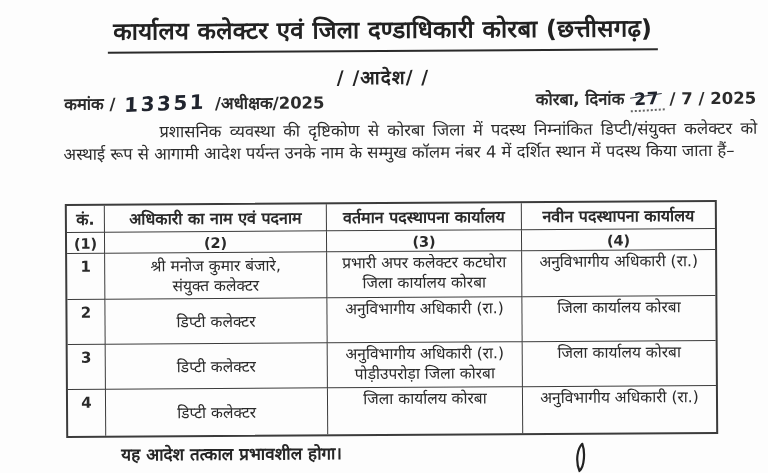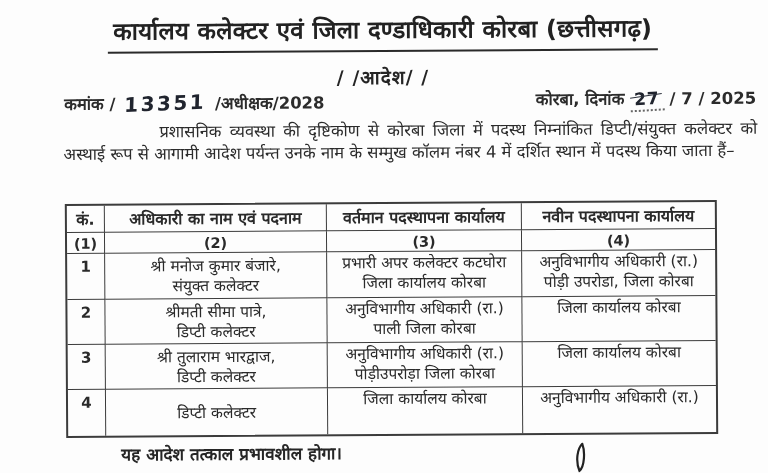--- a/index.html
+++ b/index.html
@@ -112,21 +112,21 @@
   <div class="title-wrap">
     <span class="doc-title">कार्यालय कलेक्टर एवं जिला दण्डाधिकारी कोरबा (छत्तीसगढ़)</span>
   </div>
 
   <div class="order-heading">/ /आदेश/ /</div>
 
   <div class="ref-row">
     <div>
       <span>कमांक /</span>
       <span class="hw">13351</span>
-      <span>/अधीक्षक/2028</span>
+      <span>/अधीक्षक/2025</span>
     </div>
     <div>
       <span>कोरबा, दिनांक</span>
       <span class="hw hw-day">27</span>
       <span>/ 7 / 2025</span>
     </div>
   </div>
 
   <p class="body-par">प्रशासनिक व्यवस्था की दृष्टिकोण से कोरबा जिला में पदस्थ निम्नांकित डिप्टी/संयुक्त कलेक्टर को अस्थाई रूप से आगामी आदेश पर्यन्त उनके नाम के सम्मुख कॉलम नंबर 4 में दर्शित स्थान में पदस्थ किया जाता हैं–</p>
 
@@ -146,40 +146,36 @@
     <div class="cell body2">
       <span class="ln">श्री मनोज कुमार बंजारे,</span>
       <span class="ln">संयुक्त कलेक्टर</span>
     </div>
     <div class="cell">
       <span class="ln">प्रभारी अपर कलेक्टर कटघोरा</span>
       <span class="ln">जिला कार्यालय कोरबा</span>
     </div>
     <div class="cell no-r">
       <span class="ln">अनुविभागीय अधिकारी (रा.)</span>
-      <span class="ln">पोड़ी उपरोडा, जिला कोरबा</span>
     </div>
 
     <div class="cell sn">2</div>
     <div class="cell body2">
-      <span class="ln">श्रीमती सीमा पात्रे,</span>
       <span class="ln">डिप्टी कलेक्टर</span>
     </div>
     <div class="cell">
       <span class="ln">अनुविभागीय अधिकारी (रा.)</span>
-      <span class="ln">पाली जिला कोरबा</span>
     </div>
     <div class="cell no-r">
       <span class="ln">जिला कार्यालय कोरबा</span>
       <span class="ln"></span>
     </div>
 
     <div class="cell sn">3</div>
     <div class="cell body2">
-      <span class="ln">श्री तुलाराम भारद्वाज,</span>
       <span class="ln">डिप्टी कलेक्टर</span>
     </div>
     <div class="cell">
       <span class="ln">अनुविभागीय अधिकारी (रा.)</span>
       <span class="ln">पोड़ीउपरोड़ा जिला कोरबा</span>
     </div>
     <div class="cell no-r">
       <span class="ln">जिला कार्यालय कोरबा</span>
       <span class="ln"></span>
     </div>

